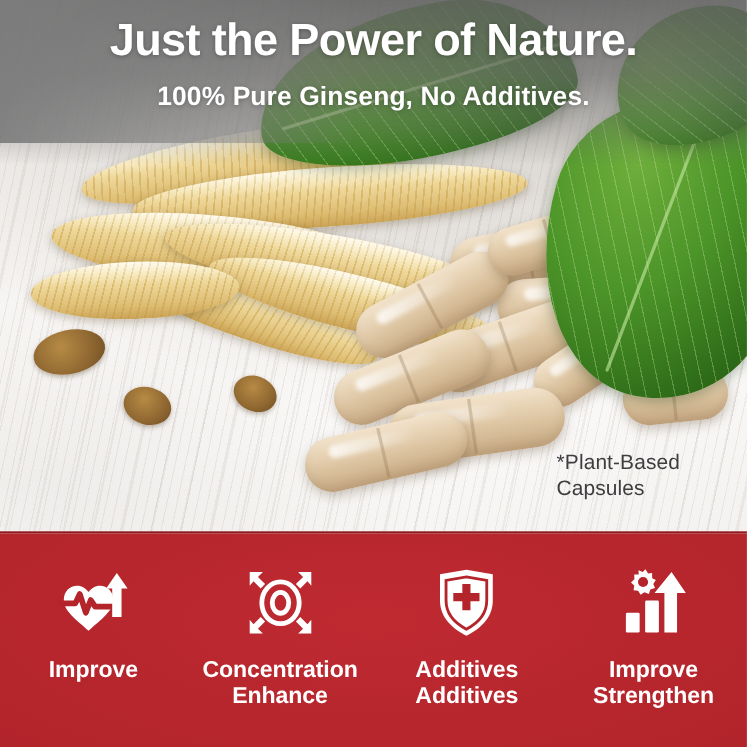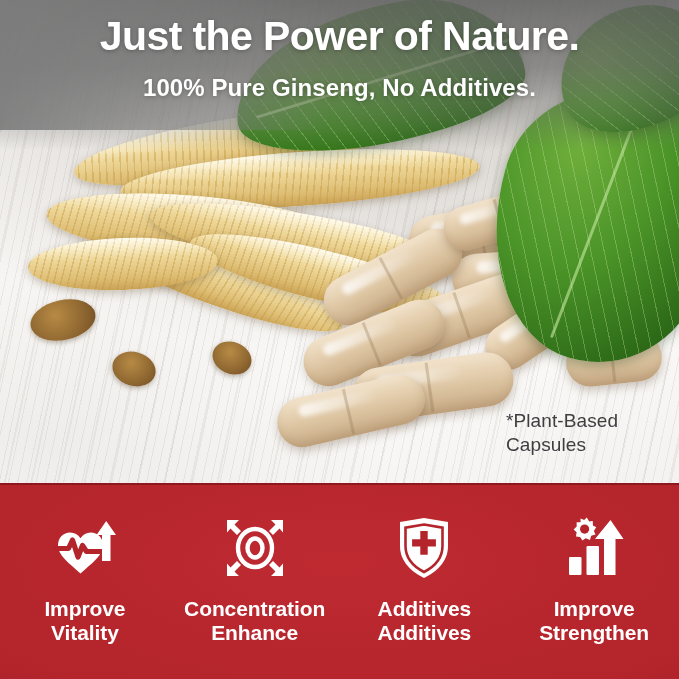--- a/index.html
+++ b/index.html
@@ -292,21 +292,20 @@
       <div class="col">
         <div class="icon-wrap">
           <svg width="64" height="62" viewBox="0 0 64 62" fill="#fff" aria-hidden="true">
             <path d="M27.5 56.5 C16 46 5 38.5 5 28.5 C5 20.5 10.5 15.5 17.2 15.5 C21.6 15.5 24.9 17.8 27.5 21.2 C30.1 17.8 33.4 15.5 37.8 15.5 C44.5 15.5 50 20.5 50 28.5 C50 38.5 39 46 27.5 56.5 Z"></path>
             <path d="M2 31.5 H15.5 L19.5 23 L25 40 L29.5 28.5 L33.5 34.5 H53" stroke="#b3242b" stroke-width="5.2" fill="none" stroke-linejoin="round" stroke-linecap="round"></path>
             <path d="M49 18 V44 H57.5 V18 H63 L53.2 4 L43.5 18 Z"></path>
           </svg>
         </div>
         <div class="col-label">
           <div>Improve</div>
-          <div>Vitality</div>
         </div>
       </div>
 
       <div class="col">
         <div class="icon-wrap">
           <svg width="62" height="62" viewBox="0 0 62 62" aria-hidden="true">
             <ellipse cx="31" cy="31" rx="17" ry="19" fill="none" stroke="#fff" stroke-width="4.4"></ellipse>
             <ellipse cx="31" cy="31" rx="7.5" ry="9.5" fill="none" stroke="#fff" stroke-width="4.4"></ellipse>
             <g fill="#fff">
               <path d="M3 3 H15 L10.5 7.5 L17 14 L13 18 L6.5 11.5 L3 15.5 Z"></path>

